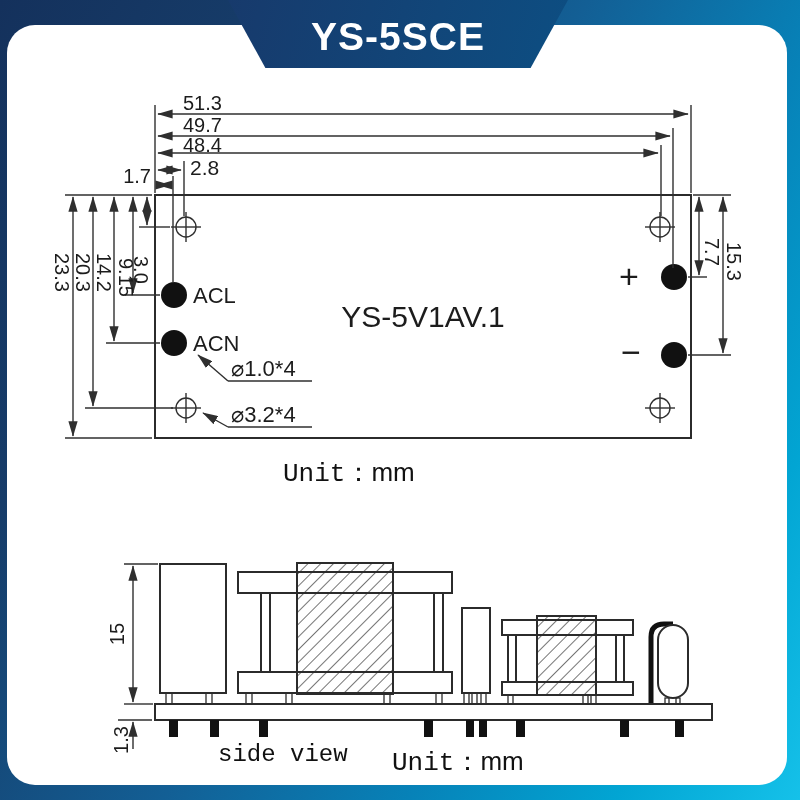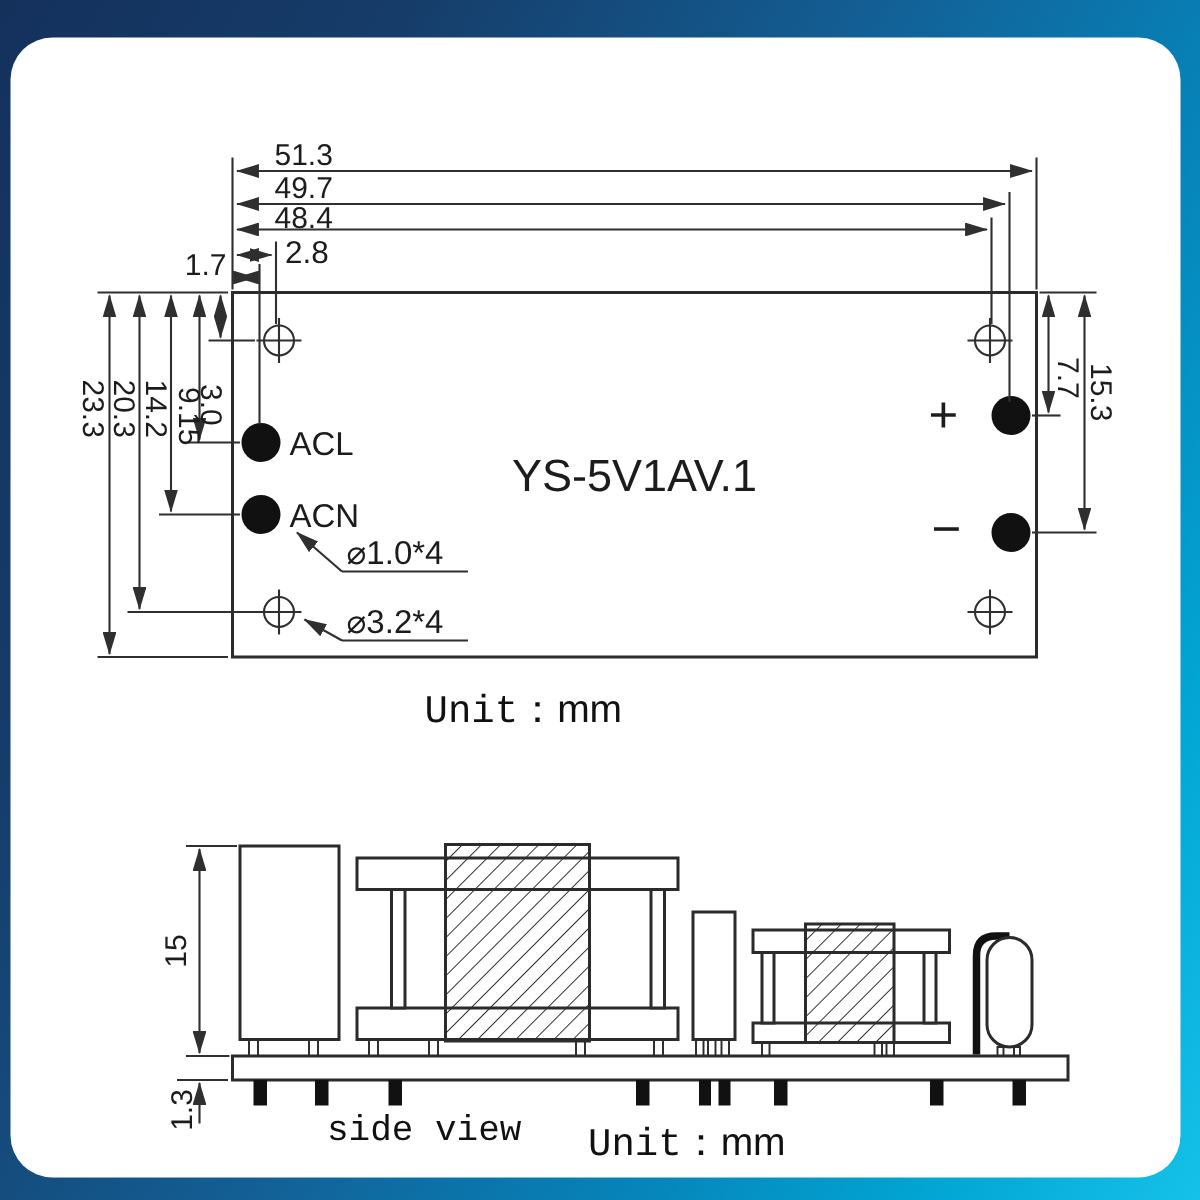--- a/index.html
+++ b/index.html
@@ -45,20 +45,23 @@
   .sans{font-family:"Liberation Sans",sans-serif;}
   .side-caption{position:absolute;left:218px;top:741px;font-size:24px;color:#111;}
 </style>
 </head>
 <body>
 
 <div class="page">
 
   <div class="card"></div>
 
+  <div class="banner">
+    <div class="banner-title">YS-5SCE</div>
+  </div>
 
   <svg class="tv" width="800" height="520" viewBox="0 0 800 520">
     <defs>
       <marker id="arr" viewBox="0 0 10 6" refX="9.5" refY="3" markerWidth="11" markerHeight="6.6" orient="auto-start-reverse">
         <path d="M0 0 L10 3 L0 6 Z"></path>
       </marker>
     </defs>
 
     <rect class="shape" x="155" y="195" width="536" height="243"></rect>
 

